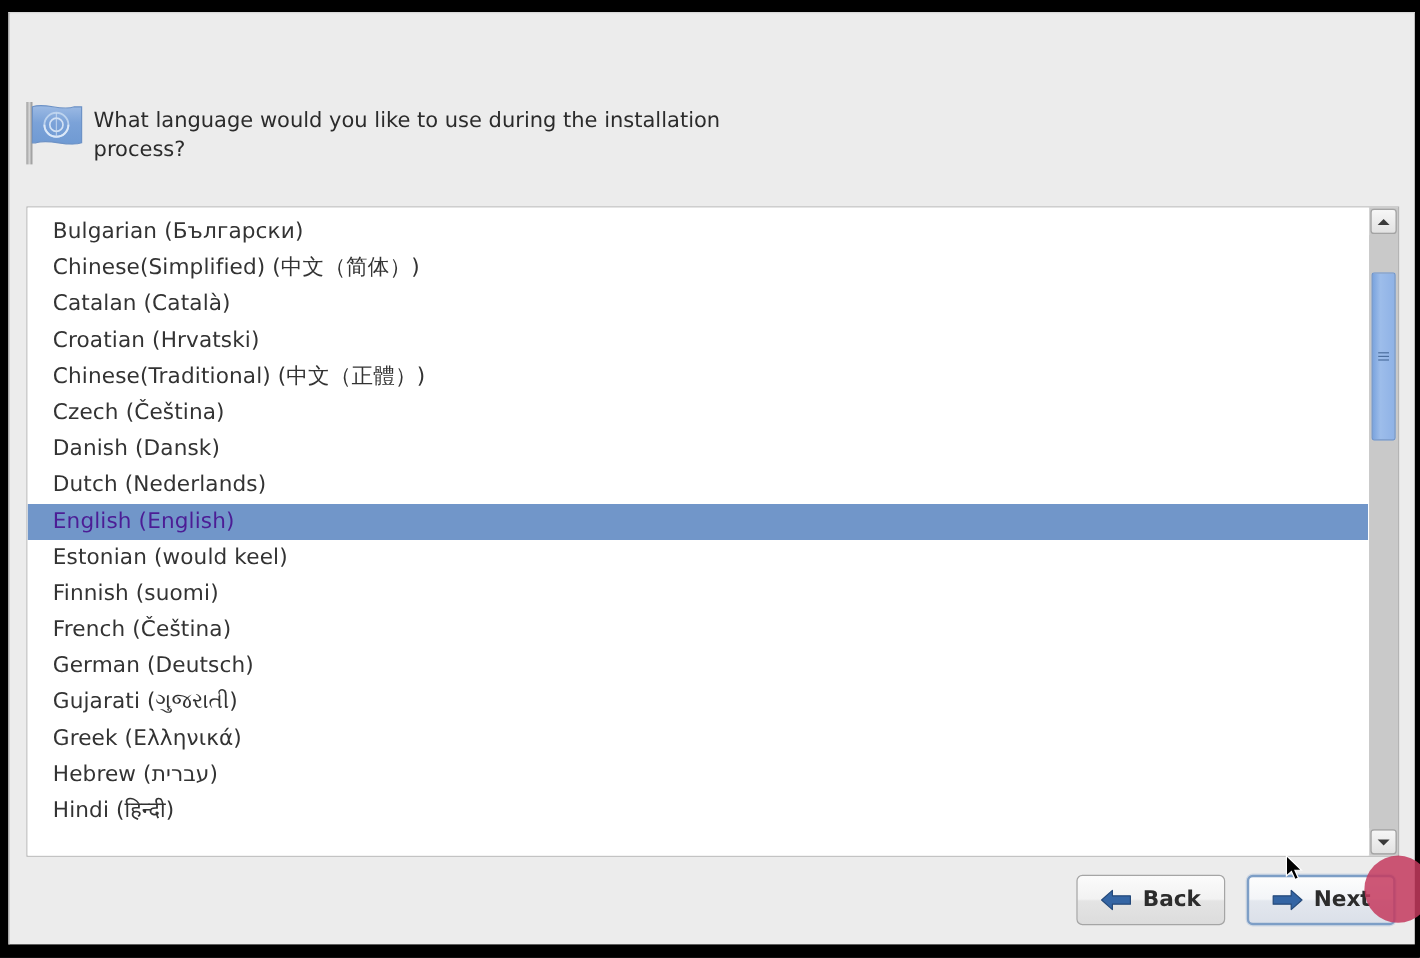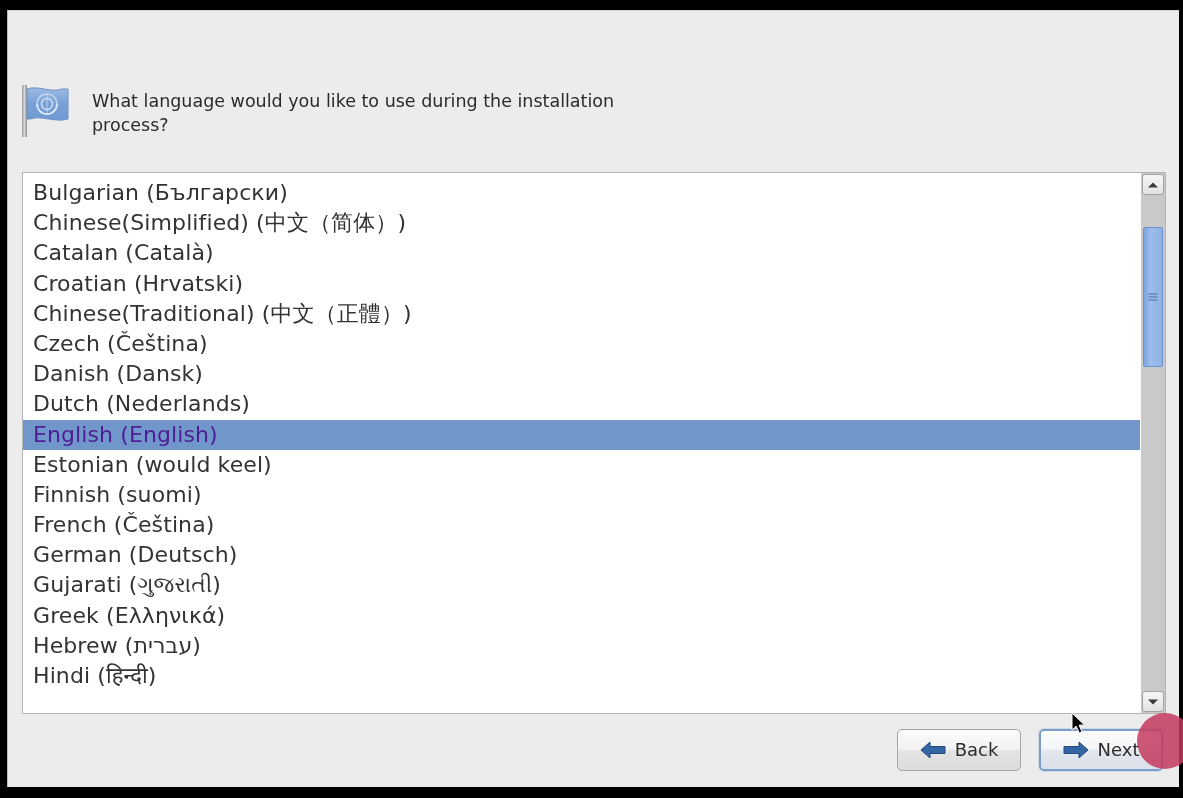--- a/index.html
+++ b/index.html
@@ -46,21 +46,20 @@
     align-items: flex-start;
   }
   #flag-icon {
     position: relative;
     width: 62px;
     height: 62px;
     flex: 0 0 62px;
     margin-top: 6px;
   }
   #header-text {
-    margin-left: 14px;
     margin-top: 16px;
     font-size: 17.5px;
     line-height: 24px;
     color: #2b2b2b;
     font-family: "DejaVu Sans", sans-serif;
     max-width: 560px;
   }
 
   
   #list-box {
@@ -78,22 +77,22 @@
     position: relative;
     flex: 1 1 auto;
     overflow: hidden;
     background: #ffffff;
     padding-top: 5px;
     box-sizing: border-box;
   }
   .list-row {
     height: 30.2px;
     line-height: 30.2px;
-    padding-left: 10px;
-    font-size: 22px;
+    padding-left: 21px;
+    font-size: 18px;
     color: #333333;
     white-space: nowrap;
     font-family: "DejaVu Sans", sans-serif;
     letter-spacing: 0.1px;
   }
   .list-row.selected {
     background: #7196c9;
     color: #4c1d95;
   }
 
@@ -170,20 +169,21 @@
   }
 
   
   #button-bar {
     position: absolute;
     right: 16px;
     bottom: 16px;
     display: flex;
     align-items: flex-end;
     gap: 18px;
+    font-weight: bold;
   }
   .dialog-button {
     position: relative;
     height: 42px;
     min-width: 124px;
     border: 1px solid #a5a5a5;
     border-radius: 5px;
     background: linear-gradient(to bottom, #fbfbfb 0%, #f2f2f2 48%, #e4e4e4 52%, #dcdcdc 100%);
     display: flex;
     align-items: center;

